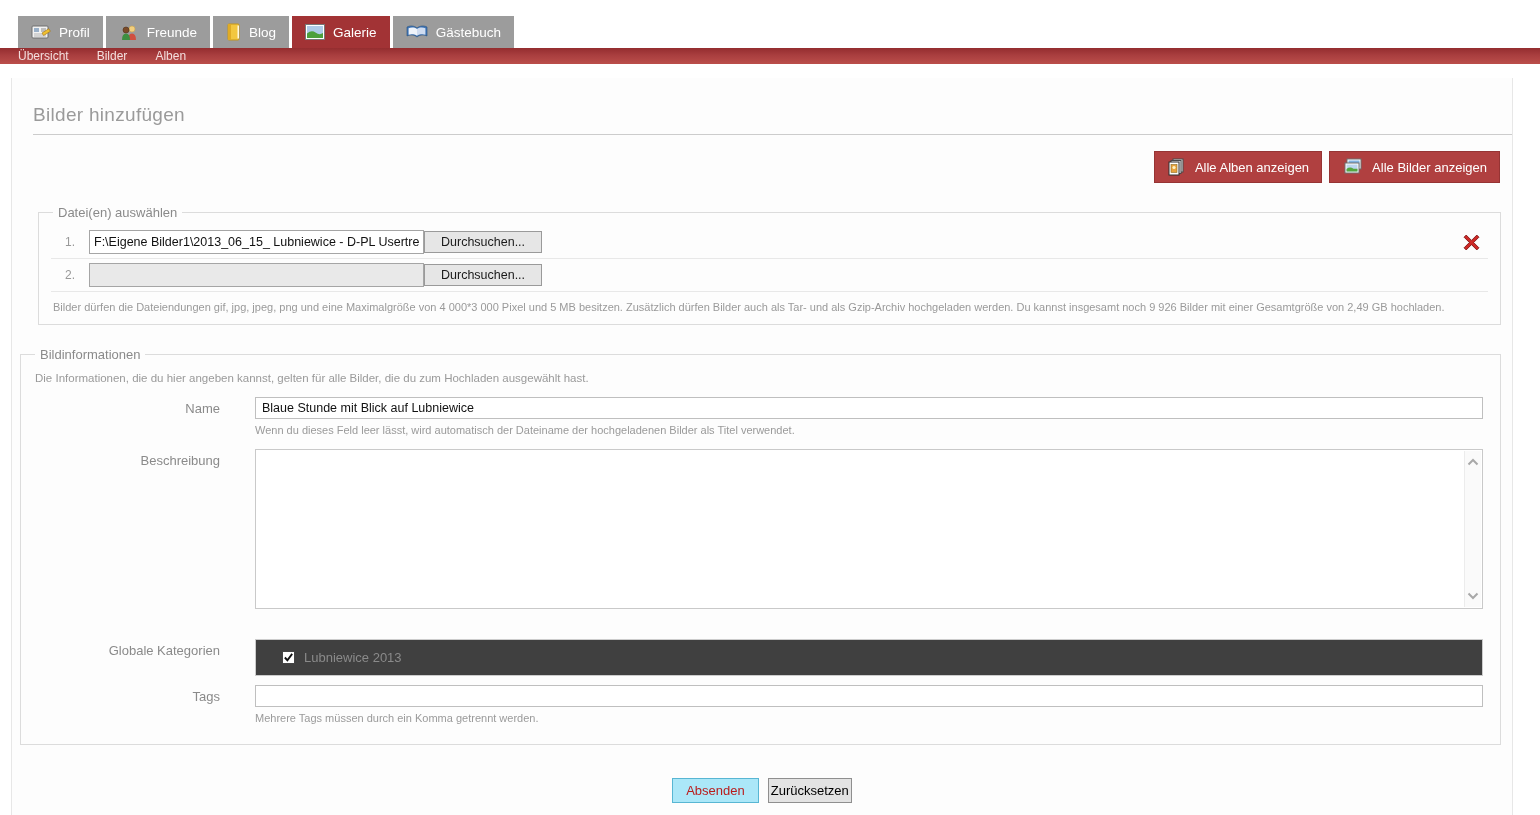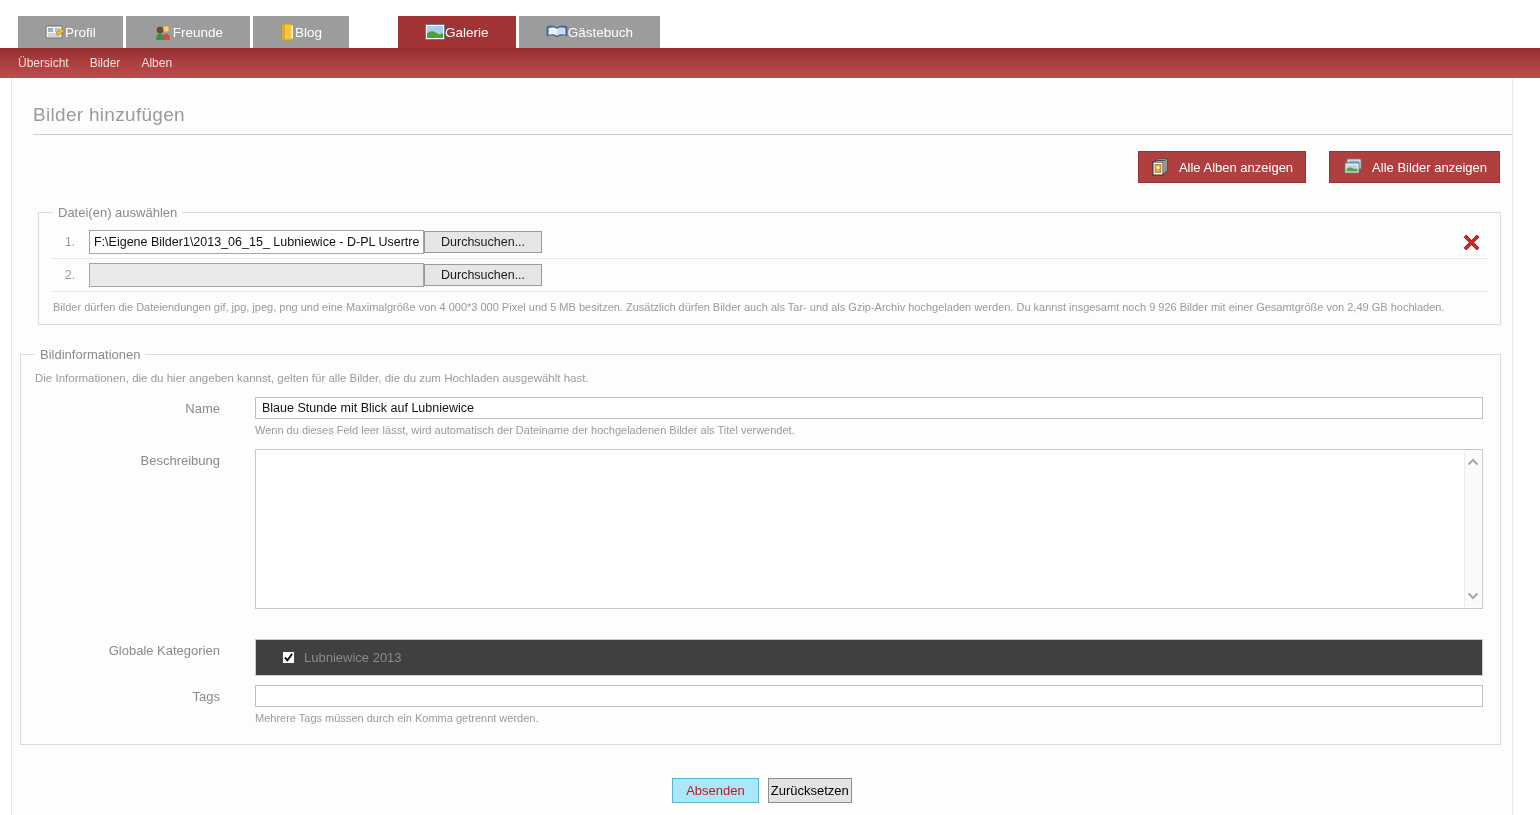--- a/index.html
+++ b/index.html
@@ -1,33 +1,33 @@
 <!DOCTYPE html>
 <html lang="de"><head>
 <meta charset="utf-8">
 <style>
   * { margin:0; padding:0; box-sizing:border-box; }
   html,body { background:#fff; }
   body { width:1540px; height:815px; font-family:"Liberation Sans", sans-serif; overflow:hidden; position:relative; }
 
   
   .tabbar { display:flex; gap:3px; padding:16px 0 0 18px; height:48px; background:#fff; align-items:flex-end; }
-  .tab { display:flex; align-items:center; height:32px; padding:0 27px; background:#9c9c9c; color:#fff; font-size:13.5px; cursor:pointer; white-space:nowrap; }
-  .tab.active { background:#a23335;margin-left:46px; }
+  .tab { display:flex; align-items:center; gap:8px; height:32px; padding:0 13px; background:#9c9c9c; color:#fff; font-size:13.5px; cursor:pointer; white-space:nowrap; }
+  .tab.active { background:#a23335; }
   .tab .ticon { display:inline-flex; align-items:center; }
 
   
-  .subnav { height:30px; background:linear-gradient(180deg,#942d2f 0%,#a93e3f 45%,#bb4e4a 100%); display:flex; align-items:center; gap:21px; padding-left:18px; }
+  .subnav { height:16px; background:linear-gradient(180deg,#942d2f 0%,#a93e3f 45%,#bb4e4a 100%); display:flex; align-items:center; gap:28px; padding-left:18px; }
   .subnav .slink { color:#f3dedd; font-size:12px; text-decoration:none; cursor:pointer; }
 
   
   .panel { position:absolute; top:78px; left:11px; width:1502px; bottom:0; background:#fdfdfd; border-left:1px solid #e7e7e7; border-right:1px solid #e7e7e7; }
   .page-title { font-size:19px; font-weight:normal; color:#9a9a9a; letter-spacing:.3px; margin:26px 0 0 21px; padding-bottom:8px; border-bottom:1px solid #ccc; }
 
-  .action-row { display:flex; justify-content:flex-end; gap:23px; margin-top:16px; padding-right:12px; }
+  .action-row { display:flex; justify-content:flex-end; gap:7px; margin-top:16px; padding-right:12px; }
   .red-btn { display:flex; align-items:center; gap:8px; background:#b04040; border:1px solid #963434; color:#fff; font-size:13px; padding:0 12px; height:32px; cursor:pointer; font-family:inherit; }
 
   fieldset { margin:22px 11px 0 26px; border:1px solid #dcdcdc; padding:6px 12px; background:#fdfdfd; }
   legend { color:#8a8a8a; font-size:13px; padding:0 5px; margin-left:2px; }
 
   
   .file-row { display:flex; align-items:center; height:33px; border-bottom:1px solid #e8e8e8; }
   .file-num { width:24px; text-align:right; margin-right:14px; color:#999; font-size:12px; }
   .file-text { width:335px; height:24px; border:1px solid #a5a5a5; background:#fff; font-size:12.5px; padding:0 4px; font-family:inherit; color:#111; }
   .file-text.empty { background:#e9e9e9; }

